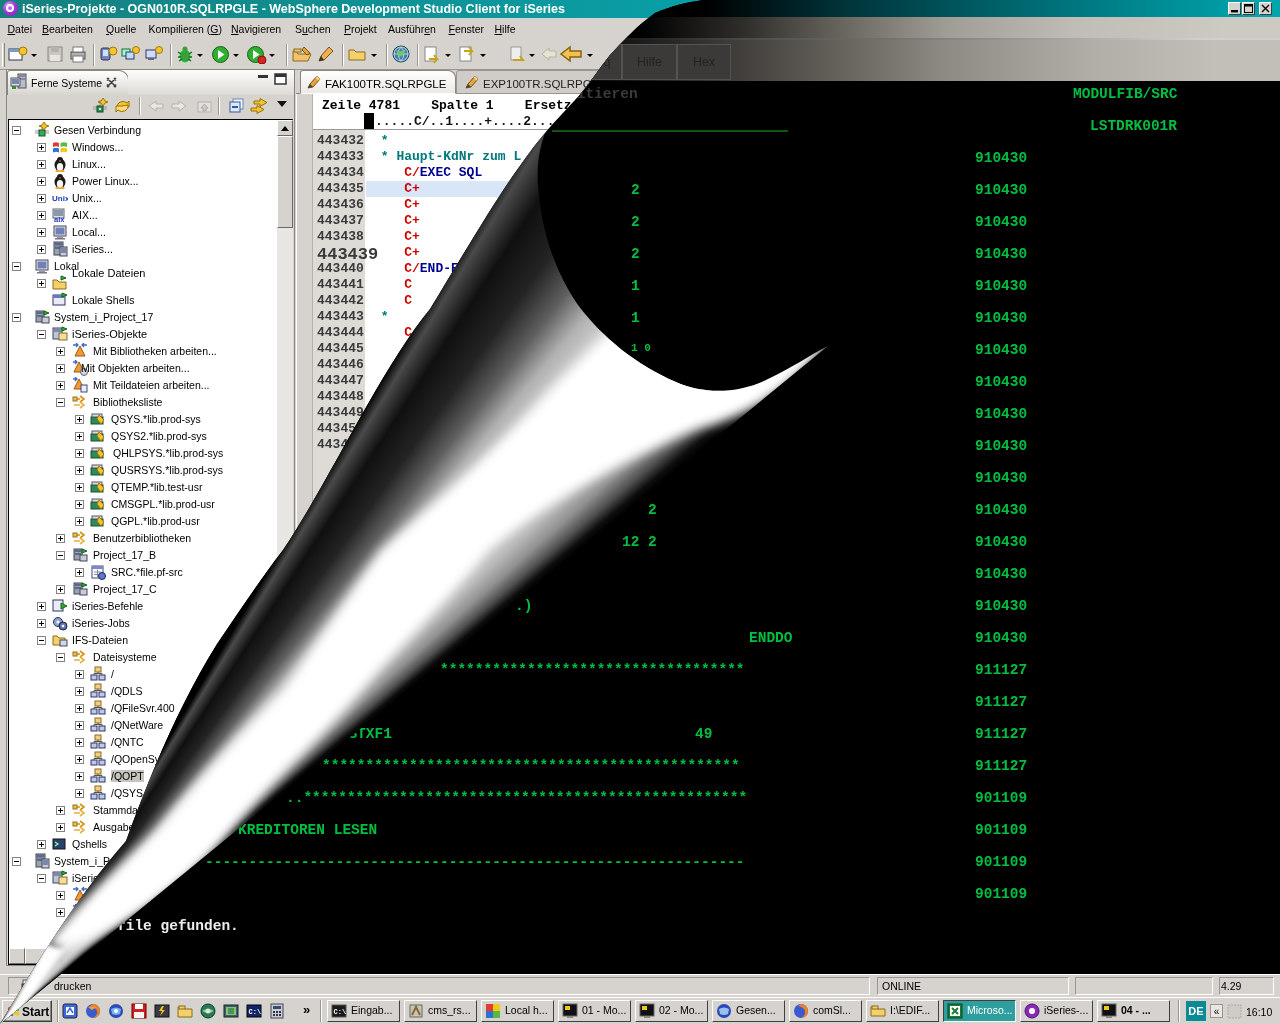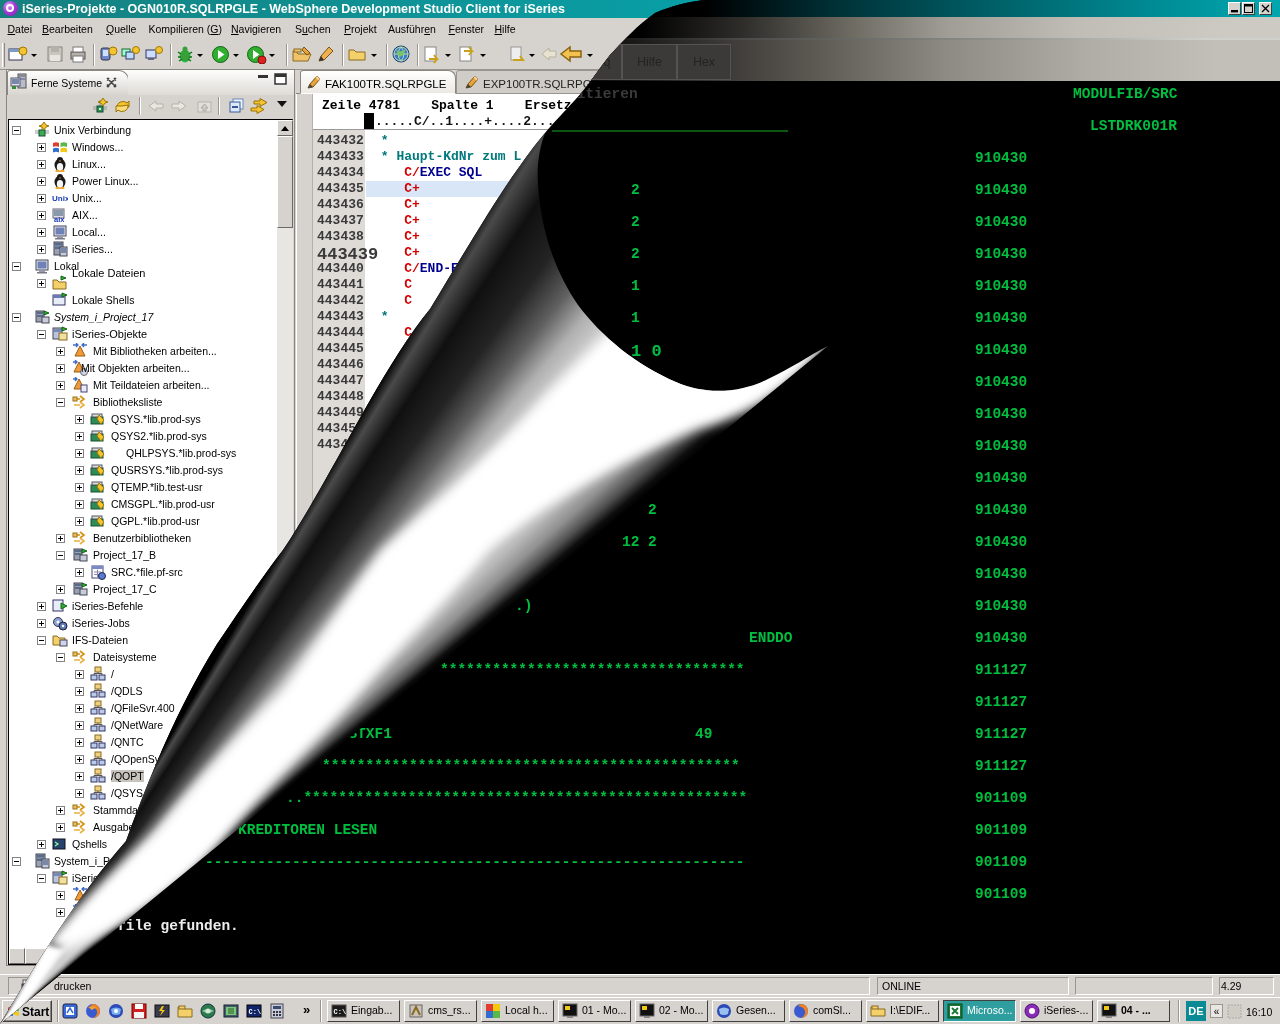--- a/index.html
+++ b/index.html
@@ -198,21 +198,21 @@
   </svg>
 <div class="a" style="left:8px;top:119px;width:285px;height:846px;border:1px solid #000;border-right:1px solid #666;background:#fff;"></div>
 <div class="a" style="left:12px;top:125.5px;width:9px;height:9px;background:#fff;border:1px solid #848284;"></div>
 <div class="a" style="left:14px;top:129.5px;width:5px;height:1px;background:#000;"></div>
 <svg class="a" style="left:34px;top:122px" width="16" height="16" viewBox="0 0 16 16">
     <path d="M1,9 L6,9 M1,11 L6,11 M10,9 L15,9 M10,11 L15,11" stroke="#999" stroke-width="1.2"></path>
     <path d="M8,3 L8,9" stroke="#888"></path>
     <rect x="5" y="8" width="6" height="6" fill="#3aaa5a" stroke="#14502c"></rect>
     <path d="M10,0 L12,3 L15,4 L12,5 L10,8 L8,5 L5,4 L8,3 Z" fill="#f4c430" stroke="#a07800"></path>
   </svg>
-<div class="a" style="left:54px;top:123.5px;font-size:10.5px;color:#000;white-space:nowrap;">Unix Verbindung</div>
+<div class="a" style="left:54px;top:123.5px;font-size:10.5px;color:#000;white-space:nowrap;">Gesen Verbindung</div>
 <div class="a" style="left:37px;top:142.5px;width:9px;height:9px;background:#fff;border:1px solid #848284;"></div>
 <div class="a" style="left:39px;top:146.5px;width:5px;height:1px;background:#000;"></div>
 <div class="a" style="left:41px;top:144.5px;width:1px;height:5px;background:#000;"></div>
 <svg class="a" style="left:52px;top:139px" width="16" height="16" viewBox="0 0 16 16">
     <path d="M1,4 Q4,2.5 7,4 L7,8 Q4,6.5 1,8 Z" fill="#e03c31"></path>
     <path d="M8.5,4 Q11.5,2.5 15,4 L15,8 Q11.5,6.5 8.5,8 Z" fill="#58b947"></path>
     <path d="M1,9.5 Q4,8 7,9.5 L7,13.5 Q4,12 1,13.5 Z" fill="#2f6fd0"></path>
     <path d="M8.5,9.5 Q11.5,8 15,9.5 L15,13.5 Q11.5,12 8.5,13.5 Z" fill="#f2c811"></path>
   </svg>
 <div class="a" style="left:72px;top:140.5px;font-size:10.5px;color:#000;white-space:nowrap;">Windows...</div>
@@ -302,21 +302,21 @@
 <div class="a" style="left:72px;top:293.5px;font-size:10.5px;color:#000;white-space:nowrap;">Lokale Shells</div>
 <div class="a" style="left:12px;top:312.5px;width:9px;height:9px;background:#fff;border:1px solid #848284;"></div>
 <div class="a" style="left:14px;top:316.5px;width:5px;height:1px;background:#000;"></div>
 <svg class="a" style="left:34px;top:309px" width="16" height="16" viewBox="0 0 16 16">
     <rect x="2" y="2" width="8" height="11" fill="#9aa2b2" stroke="#445"></rect>
     <rect x="3" y="3" width="6" height="2" fill="#5a6a8a"></rect>
     <rect x="3" y="6" width="6" height="2" fill="#5a6a8a"></rect>
     <path d="M10,2 L15,4 L10,6 Z" fill="#2fae2f" stroke="#156415"></path>
     <rect x="8" y="8" width="7" height="6" fill="#c8ccd8" stroke="#445"></rect>
   </svg>
-<div class="a" style="left:54px;top:310.5px;font-size:10.5px;color:#000;white-space:nowrap;font-style:italic;">System_i_Project_17</div>
+<div class="a" style="left:54px;top:310.5px;font-size:10.5px;color:#000;white-space:nowrap;">System_i_Project_17</div>
 <div class="a" style="left:37px;top:329.5px;width:9px;height:9px;background:#fff;border:1px solid #848284;"></div>
 <div class="a" style="left:39px;top:333.5px;width:5px;height:1px;background:#000;"></div>
 <svg class="a" style="left:52px;top:326px" width="16" height="16" viewBox="0 0 16 16">
     <rect x="1" y="2" width="9" height="11" fill="#b8c4e0" stroke="#445"></rect>
     <rect x="2" y="3" width="7" height="3" fill="#7a8ab8"></rect>
     <path d="M10,1 L15,3 L10,5 Z" fill="#2fae2f" stroke="#156415"></path>
     <rect x="7" y="7" width="8" height="7" fill="#f0e0a0" stroke="#8a6a20"></rect>
   </svg>
 <div class="a" style="left:72px;top:327.5px;font-size:11px;color:#000;white-space:nowrap;">iSeries-Objekte</div>
 <div class="a" style="left:56px;top:346.5px;width:9px;height:9px;background:#fff;border:1px solid #848284;"></div>
@@ -373,21 +373,21 @@
   </svg>
 <div class="a" style="left:111px;top:429.5px;font-size:10.5px;color:#000;white-space:nowrap;">QSYS2.*lib.prod-sys</div>
 <div class="a" style="left:75px;top:448.5px;width:9px;height:9px;background:#fff;border:1px solid #848284;"></div>
 <div class="a" style="left:77px;top:452.5px;width:5px;height:1px;background:#000;"></div>
 <div class="a" style="left:79px;top:450.5px;width:1px;height:5px;background:#000;"></div>
 <svg class="a" style="left:90px;top:445px" width="16" height="16" viewBox="0 0 16 16">
     <rect x="1" y="6" width="12" height="7" fill="#2e8b57" stroke="#14502c"></rect>
     <rect x="2" y="3" width="10" height="3" fill="#d8e0d8" stroke="#556"></rect>
     <path d="M9,4 L14,9 L11,13 L7,8 Z" fill="#f4c430" stroke="#a07800"></path>
   </svg>
-<div class="a" style="left:126px;top:446.5px;font-size:10.5px;color:#000;white-space:nowrap;">QHLPSYS.*lib.prod-sys</div>
+<div class="a" style="left:113px;top:446.5px;font-size:10.5px;color:#000;white-space:nowrap;">QHLPSYS.*lib.prod-sys</div>
 <div class="a" style="left:75px;top:465.5px;width:9px;height:9px;background:#fff;border:1px solid #848284;"></div>
 <div class="a" style="left:77px;top:469.5px;width:5px;height:1px;background:#000;"></div>
 <div class="a" style="left:79px;top:467.5px;width:1px;height:5px;background:#000;"></div>
 <svg class="a" style="left:90px;top:462px" width="16" height="16" viewBox="0 0 16 16">
     <rect x="1" y="6" width="12" height="7" fill="#2e8b57" stroke="#14502c"></rect>
     <rect x="2" y="3" width="10" height="3" fill="#d8e0d8" stroke="#556"></rect>
     <path d="M9,4 L14,9 L11,13 L7,8 Z" fill="#f4c430" stroke="#a07800"></path>
   </svg>
 <div class="a" style="left:111px;top:463.5px;font-size:10.5px;color:#000;white-space:nowrap;">QUSRSYS.*lib.prod-sys</div>
 <div class="a" style="left:75px;top:482.5px;width:9px;height:9px;background:#fff;border:1px solid #848284;"></div>
@@ -889,21 +889,21 @@
 <div class="a m" style="left:631px;top:182px;font-size:14.5px;font-weight:bold;color:#00bf40;white-space:pre;">2</div>
 <div class="a m" style="left:975px;top:182px;font-size:14.5px;font-weight:bold;color:#00bf40;white-space:pre;">910430</div>
 <div class="a m" style="left:631px;top:214px;font-size:14.5px;font-weight:bold;color:#00bf40;white-space:pre;">2</div>
 <div class="a m" style="left:975px;top:214px;font-size:14.5px;font-weight:bold;color:#00bf40;white-space:pre;">910430</div>
 <div class="a m" style="left:631px;top:246px;font-size:14.5px;font-weight:bold;color:#00bf40;white-space:pre;">2</div>
 <div class="a m" style="left:975px;top:246px;font-size:14.5px;font-weight:bold;color:#00bf40;white-space:pre;">910430</div>
 <div class="a m" style="left:631px;top:278px;font-size:14.5px;font-weight:bold;color:#00bf40;white-space:pre;">1</div>
 <div class="a m" style="left:975px;top:278px;font-size:14.5px;font-weight:bold;color:#00bf40;white-space:pre;">910430</div>
 <div class="a m" style="left:631px;top:310px;font-size:14.5px;font-weight:bold;color:#00bf40;white-space:pre;">1</div>
 <div class="a m" style="left:975px;top:310px;font-size:14.5px;font-weight:bold;color:#00bf40;white-space:pre;">910430</div>
-<div class="a m" style="left:631px;top:342px;font-size:17px;font-weight:bold;color:#00bf40;white-space:pre;">1 0</div>
+<div class="a m" style="left:631px;top:342px;font-size:11px;font-weight:bold;color:#00bf40;white-space:pre;">1 0</div>
 <div class="a m" style="left:975px;top:342px;font-size:14.5px;font-weight:bold;color:#00bf40;white-space:pre;">910430</div>
 <div class="a m" style="left:975px;top:374px;font-size:14.5px;font-weight:bold;color:#00bf40;white-space:pre;">910430</div>
 <div class="a m" style="left:975px;top:406px;font-size:14.5px;font-weight:bold;color:#00bf40;white-space:pre;">910430</div>
 <div class="a m" style="left:975px;top:438px;font-size:14.5px;font-weight:bold;color:#00bf40;white-space:pre;">910430</div>
 <div class="a m" style="left:975px;top:470px;font-size:14.5px;font-weight:bold;color:#00bf40;white-space:pre;">910430</div>
 <div class="a m" style="left:648px;top:502px;font-size:14.5px;font-weight:bold;color:#00bf40;white-space:pre;">2</div>
 <div class="a m" style="left:975px;top:502px;font-size:14.5px;font-weight:bold;color:#00bf40;white-space:pre;">910430</div>
 <div class="a m" style="left:622px;top:534px;font-size:14.5px;font-weight:bold;color:#00bf40;white-space:pre;">12 2</div>
 <div class="a m" style="left:975px;top:534px;font-size:14.5px;font-weight:bold;color:#00bf40;white-space:pre;">910430</div>
 <div class="a m" style="left:975px;top:566px;font-size:14.5px;font-weight:bold;color:#00bf40;white-space:pre;">910430</div>

